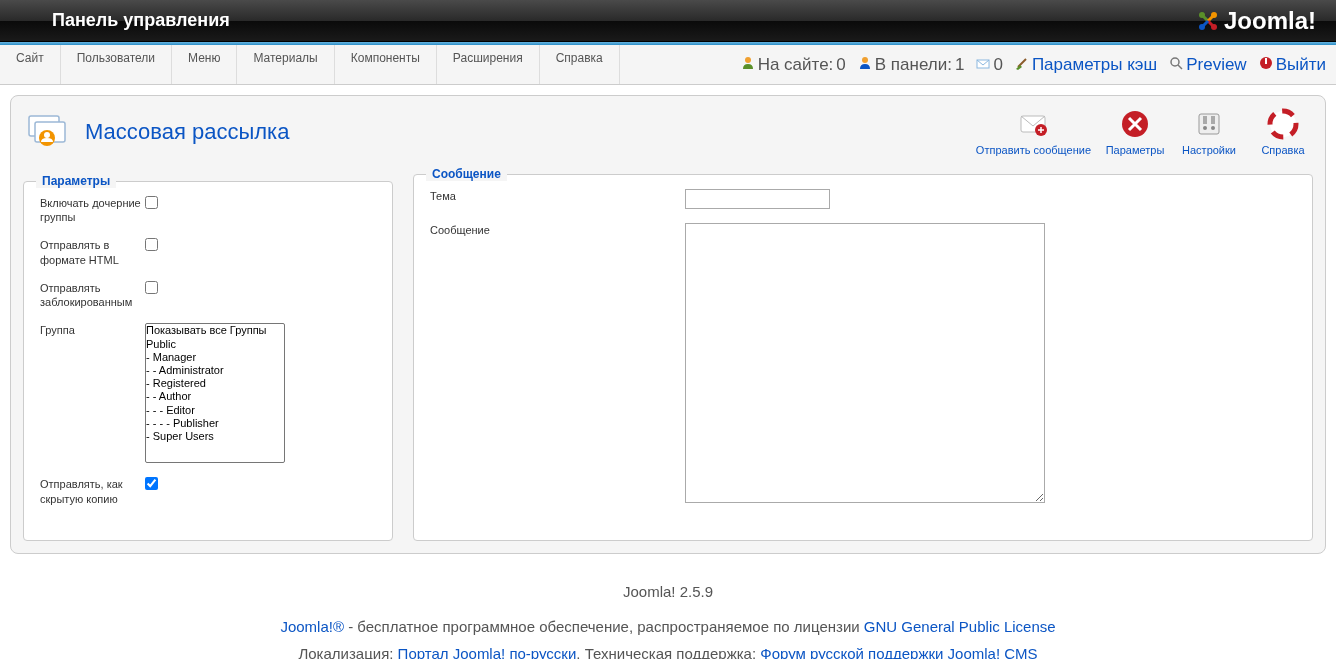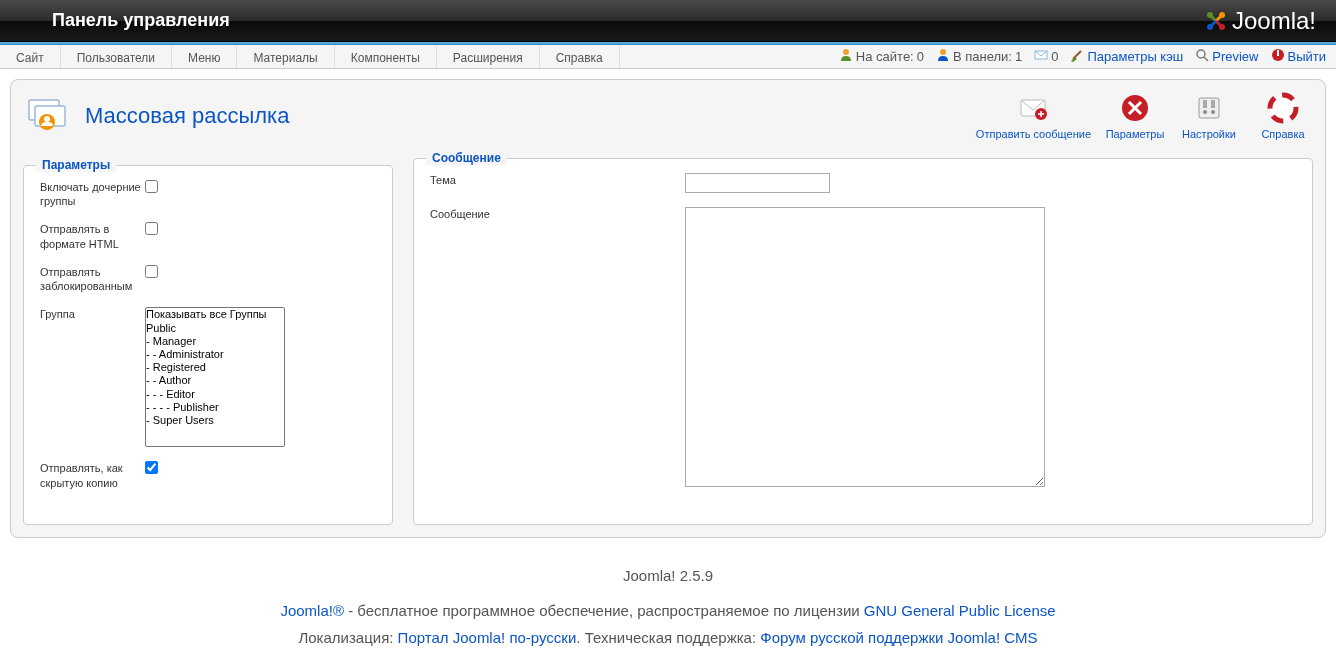--- a/index.html
+++ b/index.html
@@ -1,31 +1,31 @@
 <!DOCTYPE html>
 <html><head>
 <meta charset="utf-8">
 <style>
 * { margin: 0; padding: 0; box-sizing: border-box; }
 body { font-family: Arial, Helvetica, sans-serif; font-size: 12px; color: #333; background: #fff; }
 
 
 .header { background: linear-gradient(to bottom, #4a4a4a 0%, #2a2a2a 50%, #0a0a0a 51%, #1a1a1a 100%); height: 42px; display: flex; justify-content: space-between; align-items: center; padding: 0 20px; border-bottom: 1px solid #000; }
 .header-title { color: #fff; font-size: 18px; font-weight: bold; margin-left: 32px; }
-.logo { color: #fff; font-size: 24px; font-weight: normal; display: flex; align-items: center; gap: 4px; }
+.logo { color: #fff; font-size: 24px; font-weight: bold; display: flex; align-items: center; gap: 4px; }
 .logo-icon { display: inline-flex; font-size: 20px; }
 
 
 .blue-divider { height: 3px; background: linear-gradient(to bottom,#6ab5e0,#2b8ec7); }
 
 
-.menubar { background: #f5f5f5; border-bottom: 1px solid #ccc; display: flex; justify-content: space-between; height: 24px; }
+.menubar { background: #f5f5f5; border-bottom: 1px solid #ccc; display: flex; justify-content: space-between; height: 40px; }
 .menu-left { display: flex; }
 .menu-item { padding: 6px 16px; border-right: 1px solid #ddd; color: #555; cursor: pointer; font-size: 12px; }
-.status-bar { display: flex; align-items: center; padding: 0 10px; gap: 12px; font-size: 13px; color: #555; }
+.status-bar { display: flex; align-items: center; padding: 0 10px; gap: 12px; font-size: 17px; color: #555; }
 .status-item { display: flex; align-items: center; gap: 3px; cursor: pointer; }
 .status-item a { color: #0B55C4; text-decoration: none; }
 
 
 .content-wrap { padding: 10px; }
 .content-box { background: #f5f5f5; border: 1px solid #ccc; border-radius: 8px; padding: 12px; }
 
 
 .page-header { display: flex; justify-content: space-between; align-items: center; margin-bottom: 18px; }
 .page-title-wrap { display: flex; align-items: center; gap: 14px; }

